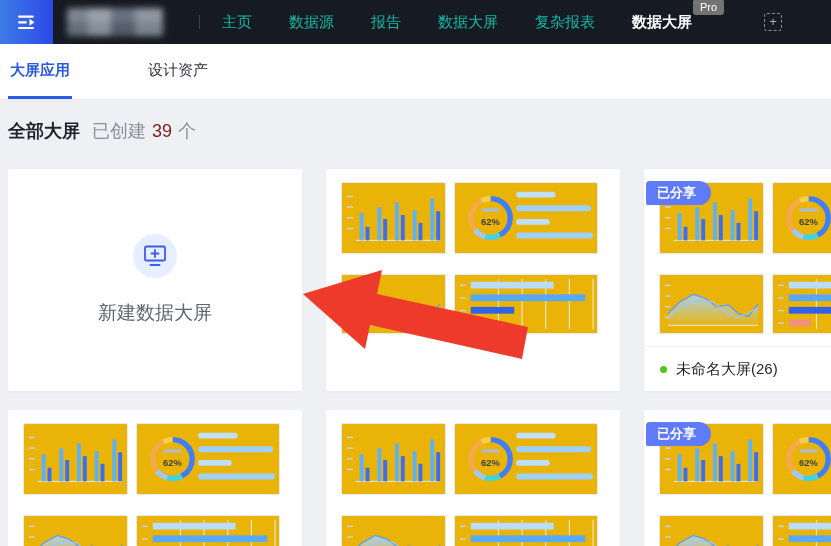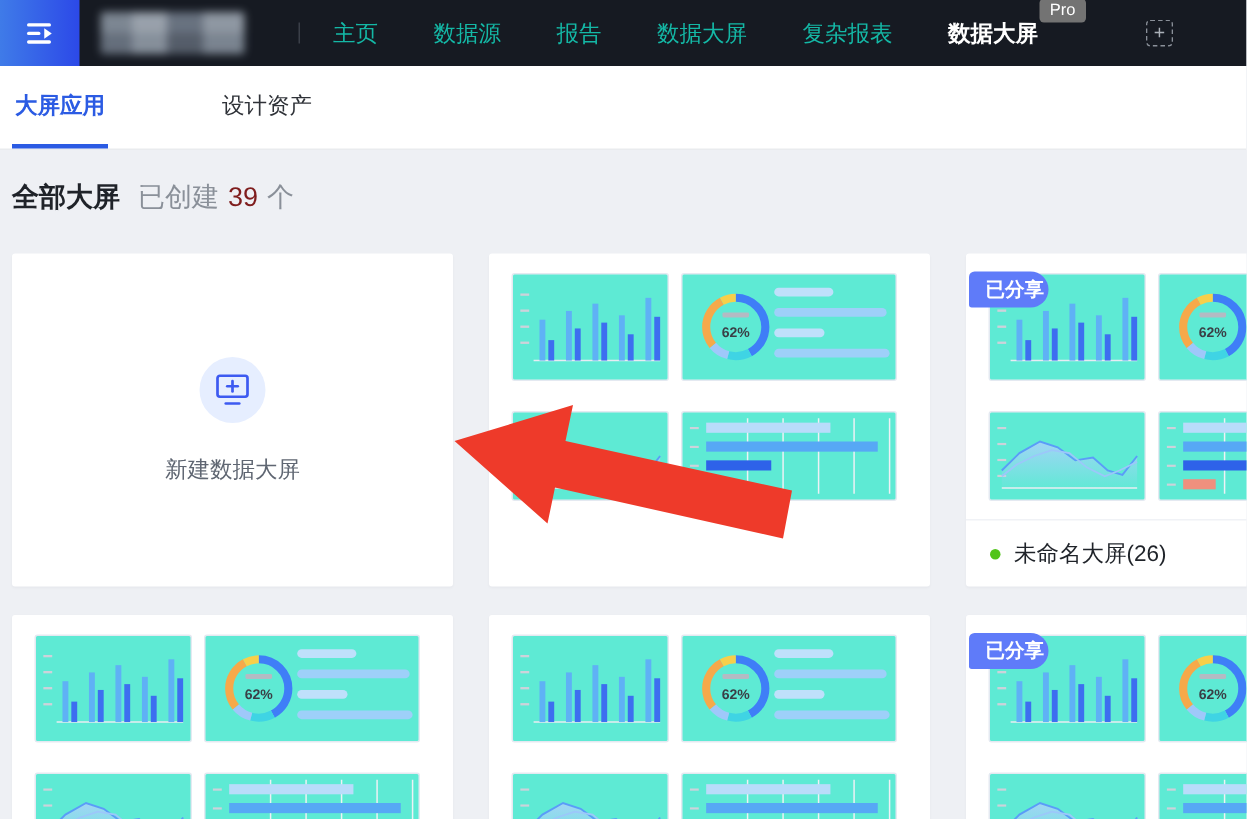--- a/index.html
+++ b/index.html
@@ -40,36 +40,36 @@
   .stats .count { color:#7f1d1d; }
 
   .grid { display:grid; grid-template-columns:repeat(3,294px); gap:19px 24px; width:930px; }
   .card { background:#fff; border-radius:2px; height:222px; position:relative; cursor:pointer;
     box-shadow:0 1px 2px rgba(31,35,41,.04); }
 
   
   .card.create { display:flex; flex-direction:column; align-items:center; justify-content:center; }
   .create-circle { width:44px; height:44px; border-radius:50%; background:#e6eeff;
     display:flex; align-items:center; justify-content:center; }
-  .create-label { margin-top:22px; font-size:15px; color:#5f6672; }
+  .create-label { margin-top:22px; font-size:19px; color:#5f6672; }
 
   
   .thumb { padding:13px 15px 0; display:grid; grid-template-columns:105px 144px; gap:8px; height:177px; }
-  .panel { background:#5eead4; border:1px solid #e4e9f1; border-radius:2px; overflow:hidden; }
+  .panel { background:#eab308; border:1px solid #e4e9f1; border-radius:2px; overflow:hidden; }
   .panel svg { display:block; width:100%; height:100%; }
   .p-r1 { height:72px; }
   .p-r2 { height:60px; }
 
   .card-footer { height:45px; border-top:1px solid #f0f2f6; display:flex; align-items:center; padding:0 16px; }
   .status-dot { width:7px; height:7px; border-radius:50%; background:#f7b500; margin-right:9px; flex:none; }
   .card-title { font-size:15px; color:#1f2329; flex:1; white-space:nowrap; overflow:hidden; }
   .card-time { display:flex; align-items:center; gap:5px; color:#8f959e; font-size:14px; }
 
   .shared-badge { position:absolute; left:2px; top:12px; z-index:3; background:#5f7bf9; color:#fff;
-    font-size:13px; font-weight:bold; line-height:24px; padding:0 3px 0 11px;
+    font-size:13px; font-weight:bold; line-height:24px; padding:0 15px 0 11px;
     border-radius:4px 13px 13px 2px; }
 
   
   .arrow-overlay { position:absolute; left:0; top:0; width:831px; height:546px;
     z-index:40; pointer-events:none; }
 </style>
 </head>
 <body>
 
 <div class="navbar">

